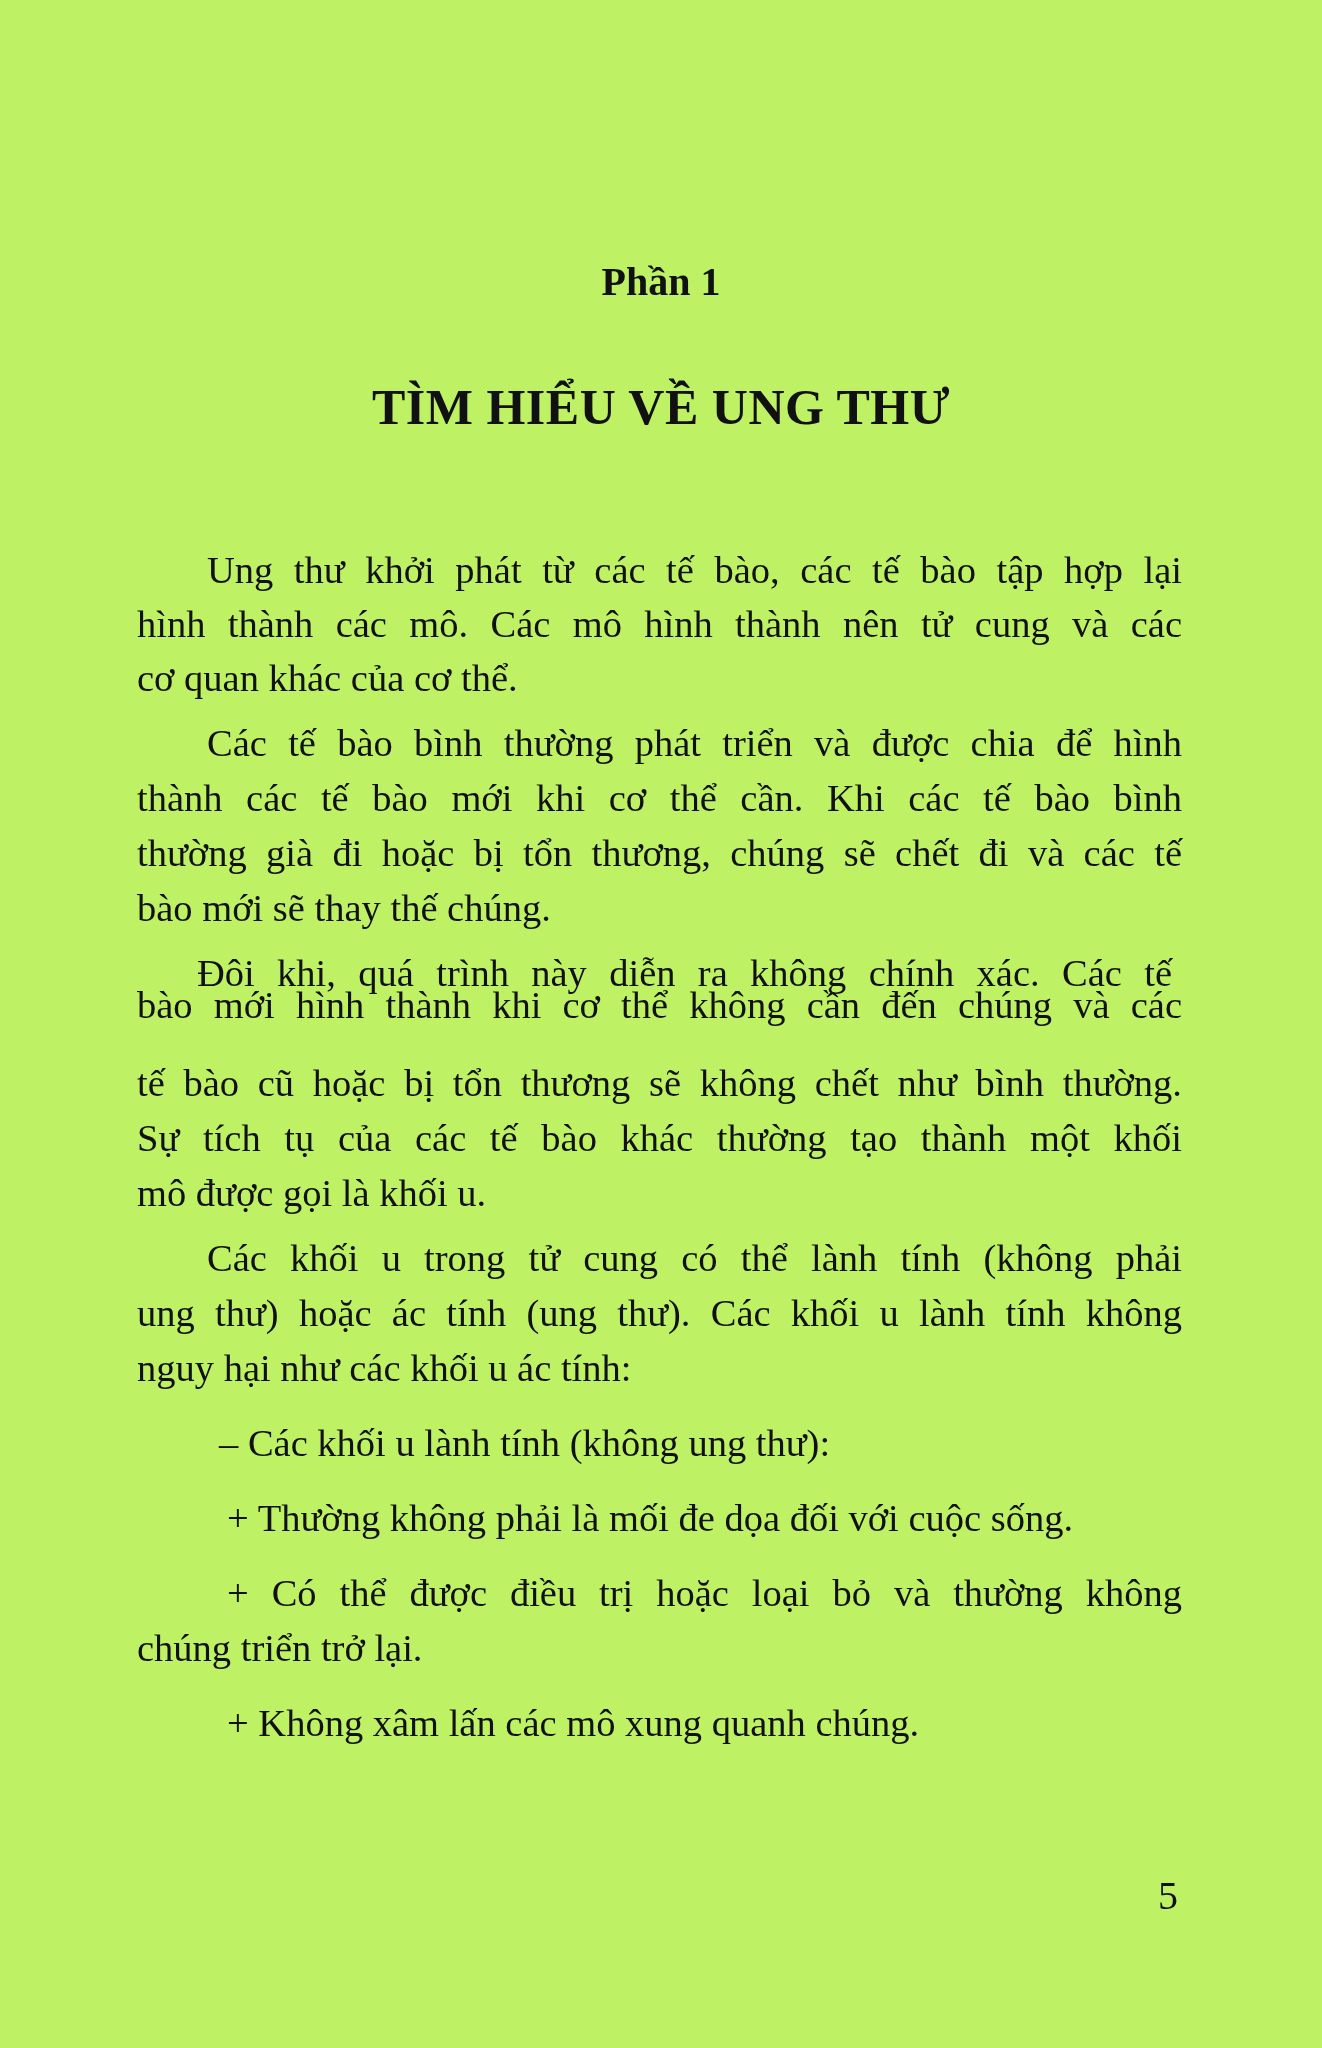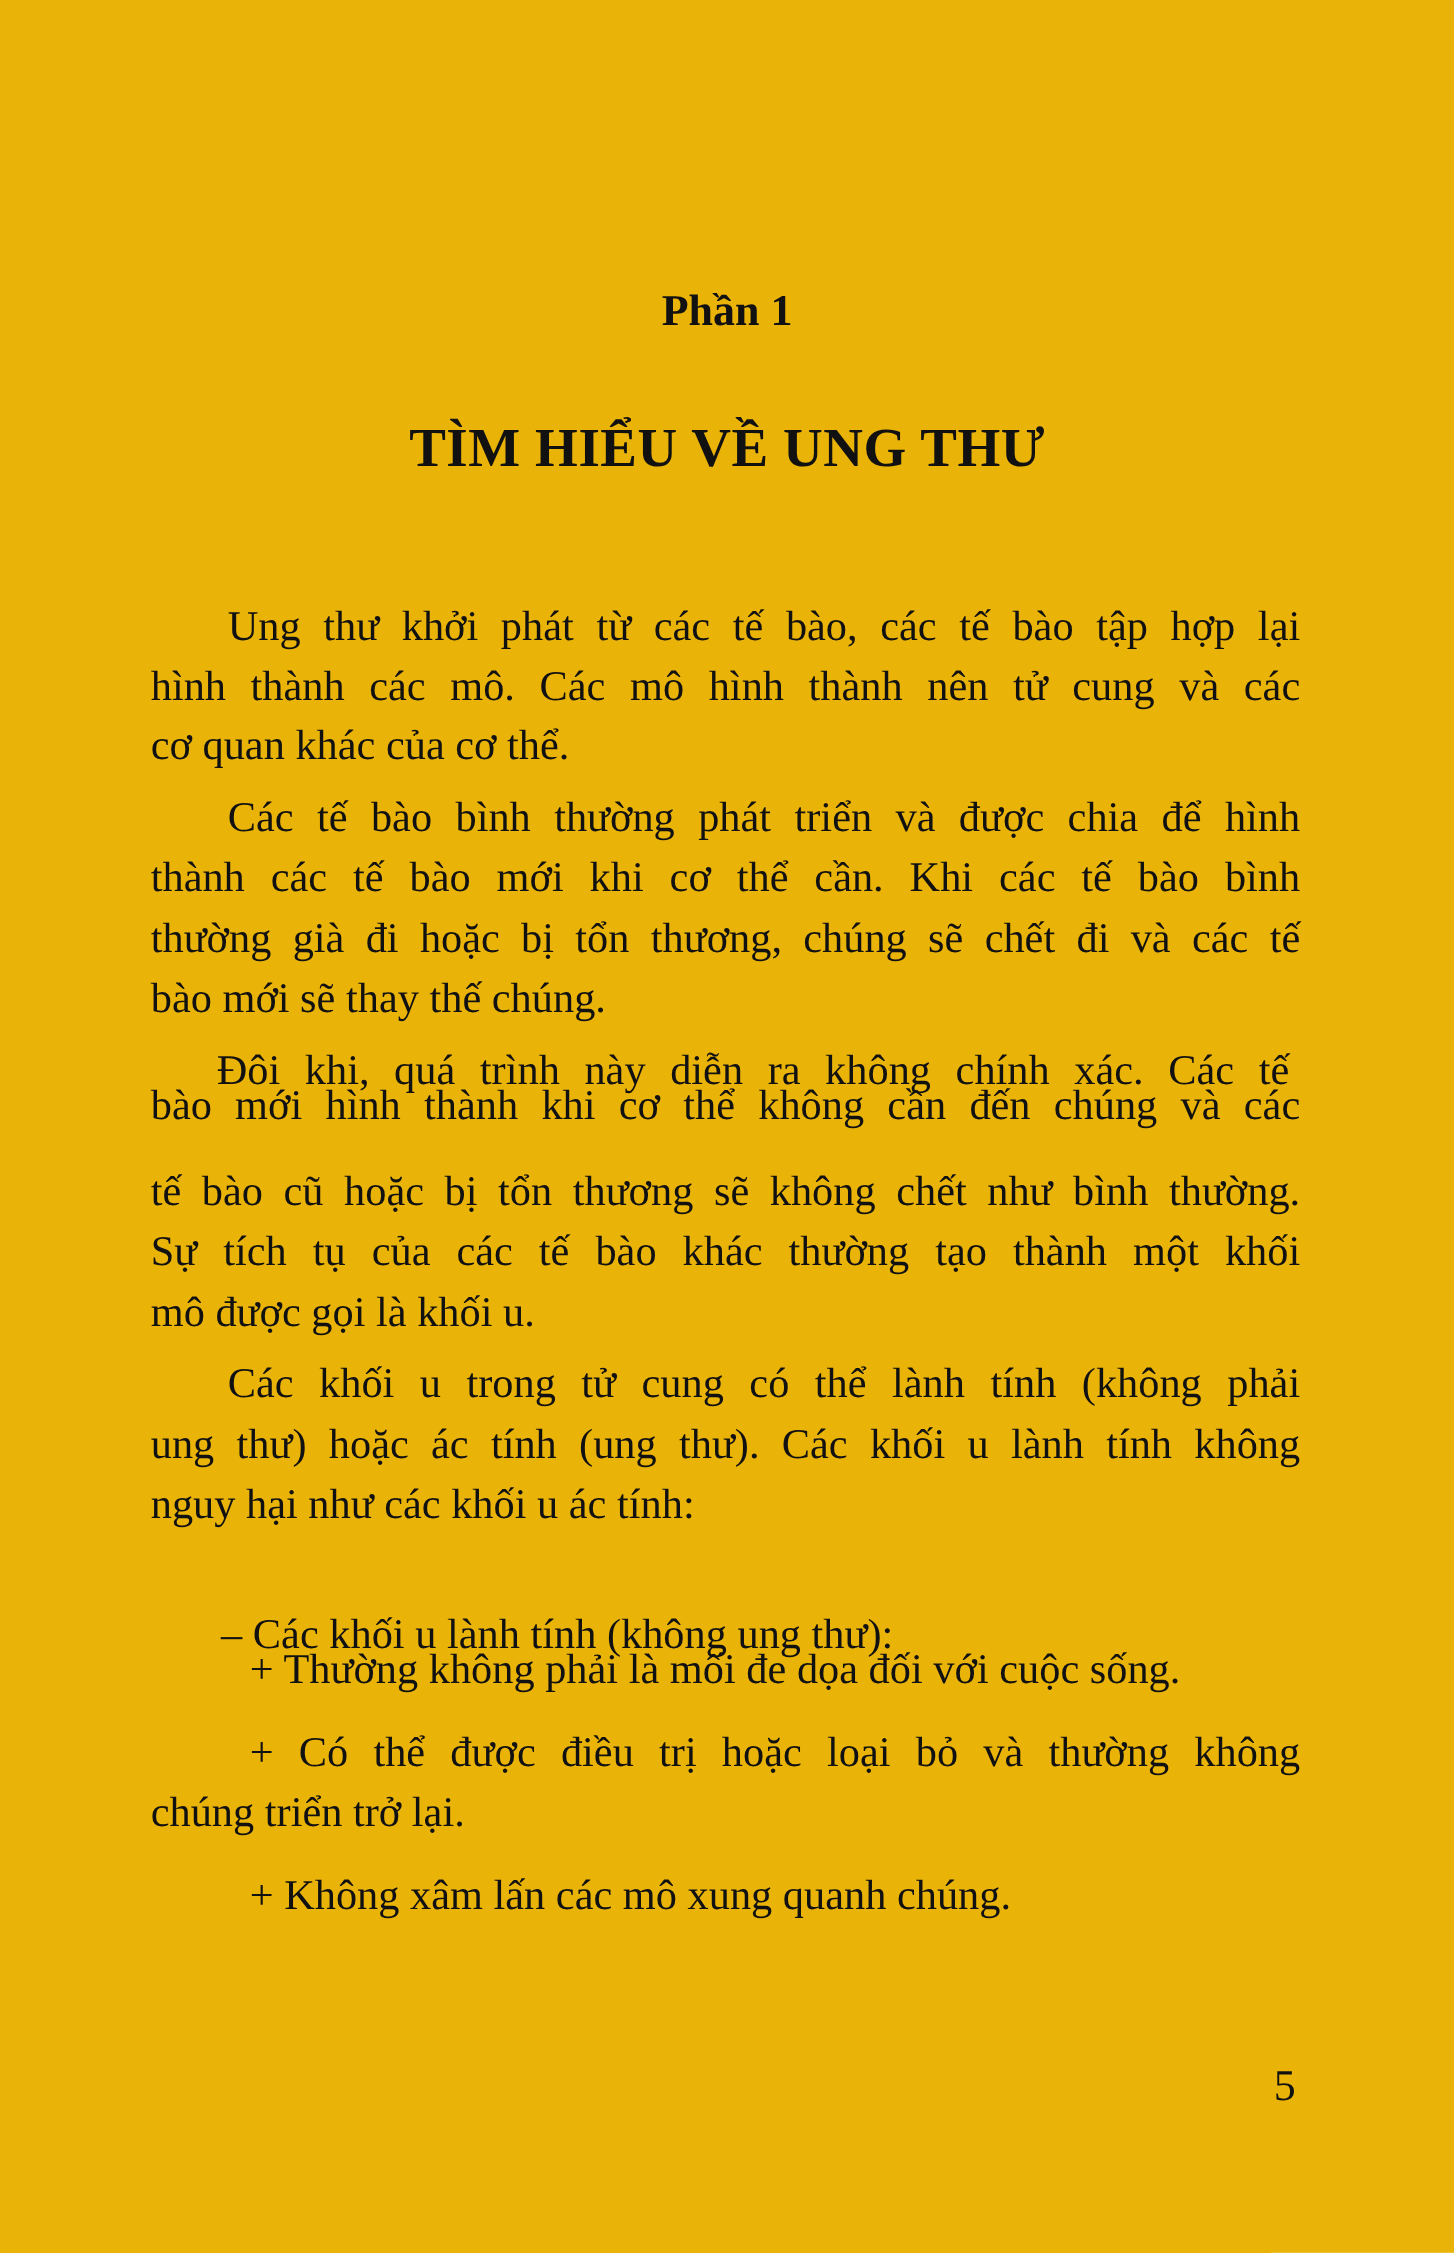--- a/index.html
+++ b/index.html
@@ -1,21 +1,21 @@
 <!DOCTYPE html>
 <html><head>
 <meta charset="utf-8">
 <style>
   html, body { margin: 0; padding: 0; background: #ffffff; }
   body {
     width: 1322px; height: 2048px; position: relative; overflow: hidden;
     font-family: "Liberation Serif", "DejaVu Serif", serif;
     color: #111111;
   }
-  .page { position: absolute; inset: 0; background: #eab308; }
+  .page { position: absolute; inset: 0; background: #bef264; }
   .part-label {
     position: absolute; top: 258px; left: 0; width: 1322px;
     text-align: center; font-weight: bold; font-size: 40px;
   }
   .chapter-title {
     position: absolute; top: 378px; left: 0; width: 1322px;
     text-align: center; font-weight: bold; font-size: 50px; letter-spacing: 0.5px;
   }
   .body { position: absolute; left: 137px; width: 1045px; top: 0; }
   .line {
@@ -44,21 +44,21 @@
       <div class="line" style="top: 830px; left: 0px; width: 1045px;">thường già đi hoặc bị tổn thương, chúng sẽ chết đi và các tế</div>
       <div class="line last" style="top: 885px; left: 0px; width: 1045px;">bào mới sẽ thay thế chúng.</div>
       <div class="line" style="top: 950px; left: 60px; width: 975px;">Đôi khi, quá trình này diễn ra không chính xác. Các tế</div>
       <div class="line" style="top: 982px; left: 0px; width: 1045px;">bào mới hình thành khi cơ thể không cần đến chúng và các</div>
       <div class="line" style="top: 1060px; left: 0px; width: 1045px;">tế bào cũ hoặc bị tổn thương sẽ không chết như bình thường.</div>
       <div class="line" style="top: 1115px; left: 0px; width: 1045px;">Sự tích tụ của các tế bào khác thường tạo thành một khối</div>
       <div class="line last" style="top: 1170px; left: 0px; width: 1045px;">mô được gọi là khối u.</div>
       <div class="line" style="top: 1235px; left: 70px; width: 975px;">Các khối u trong tử cung có thể lành tính (không phải</div>
       <div class="line" style="top: 1290px; left: 0px; width: 1045px;">ung thư) hoặc ác tính (ung thư). Các khối u lành tính không</div>
       <div class="line last" style="top: 1345px; left: 0px; width: 1045px;">nguy hại như các khối u ác tính:</div>
-      <div class="line last" style="top: 1420px; left: 64px; width: 975px; margin-top: 43px;">–  Các khối u lành tính (không ung thư):</div>
+      <div class="line last" style="top: 1420px; left: 82px; width: 975px;">–  Các khối u lành tính (không ung thư):</div>
       <div class="line last" style="top: 1495px; left: 90px; width: 955px;">+  Thường không phải là mối đe dọa đối với cuộc sống.</div>
       <div class="line" style="top: 1570px; left: 90px; width: 955px;">+  Có thể được điều trị hoặc loại bỏ và thường không</div>
       <div class="line last" style="top: 1625px; left: 0px; width: 1045px;">chúng triển trở lại.</div>
       <div class="line last" style="top: 1700px; left: 90px; width: 955px;">+  Không xâm lấn các mô xung quanh chúng.</div>
     </div>
 
   <div class="page-number">5</div>
 </div>
 
 </body></html>

